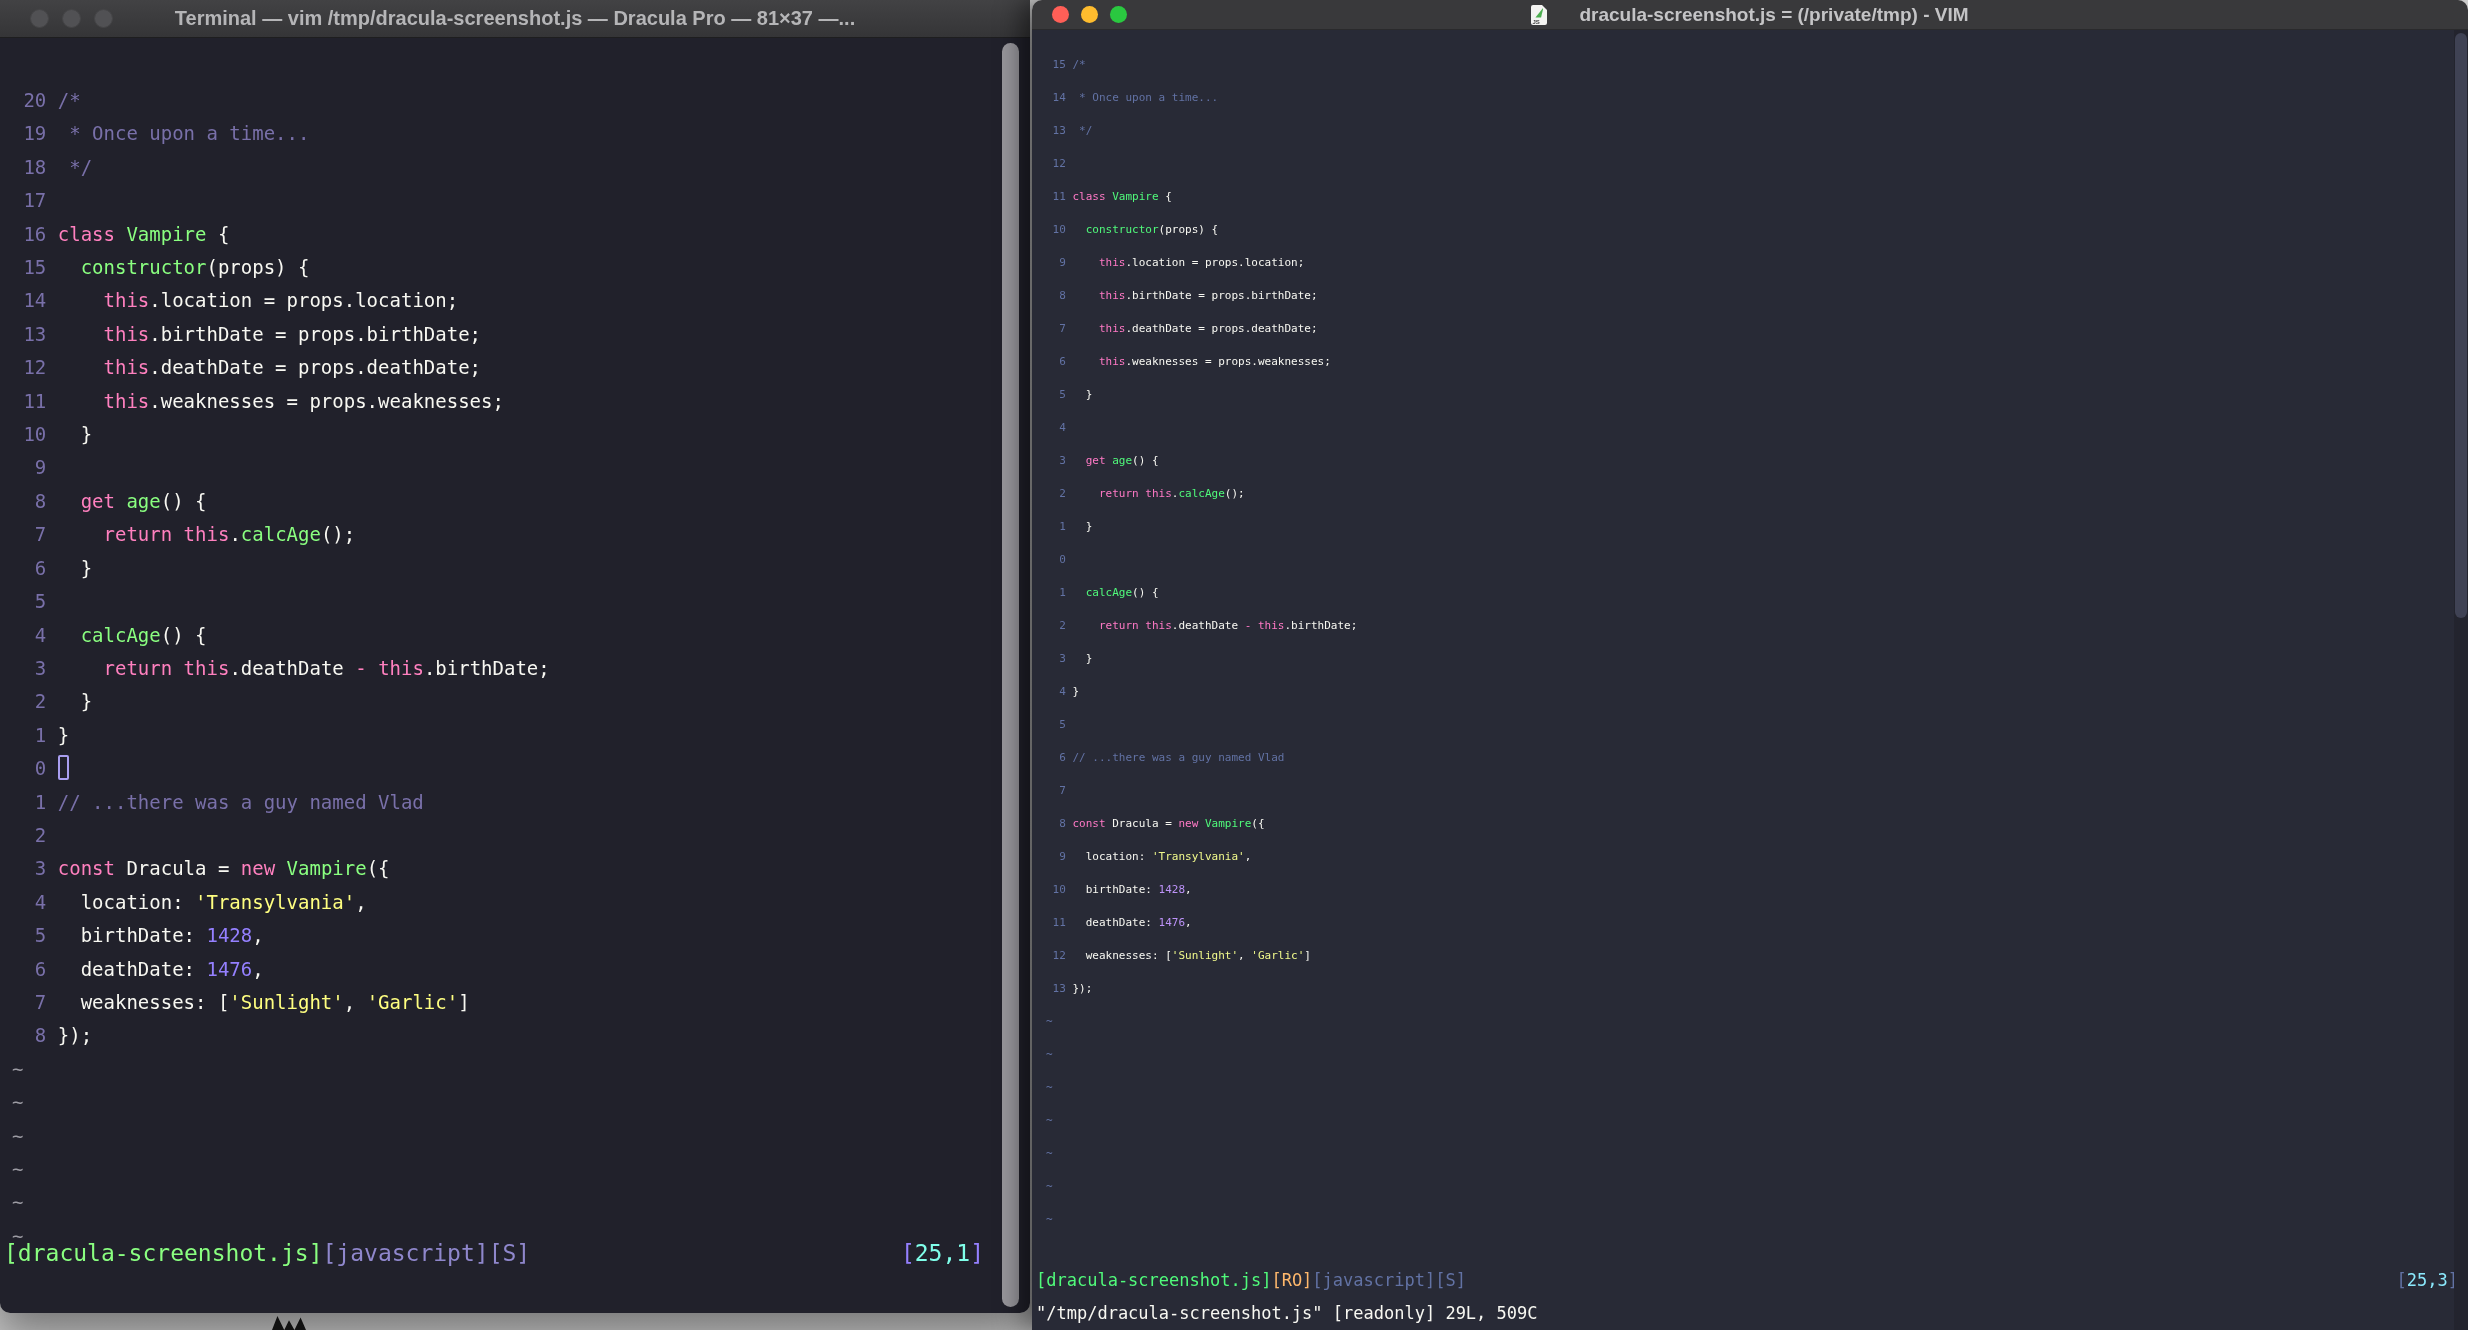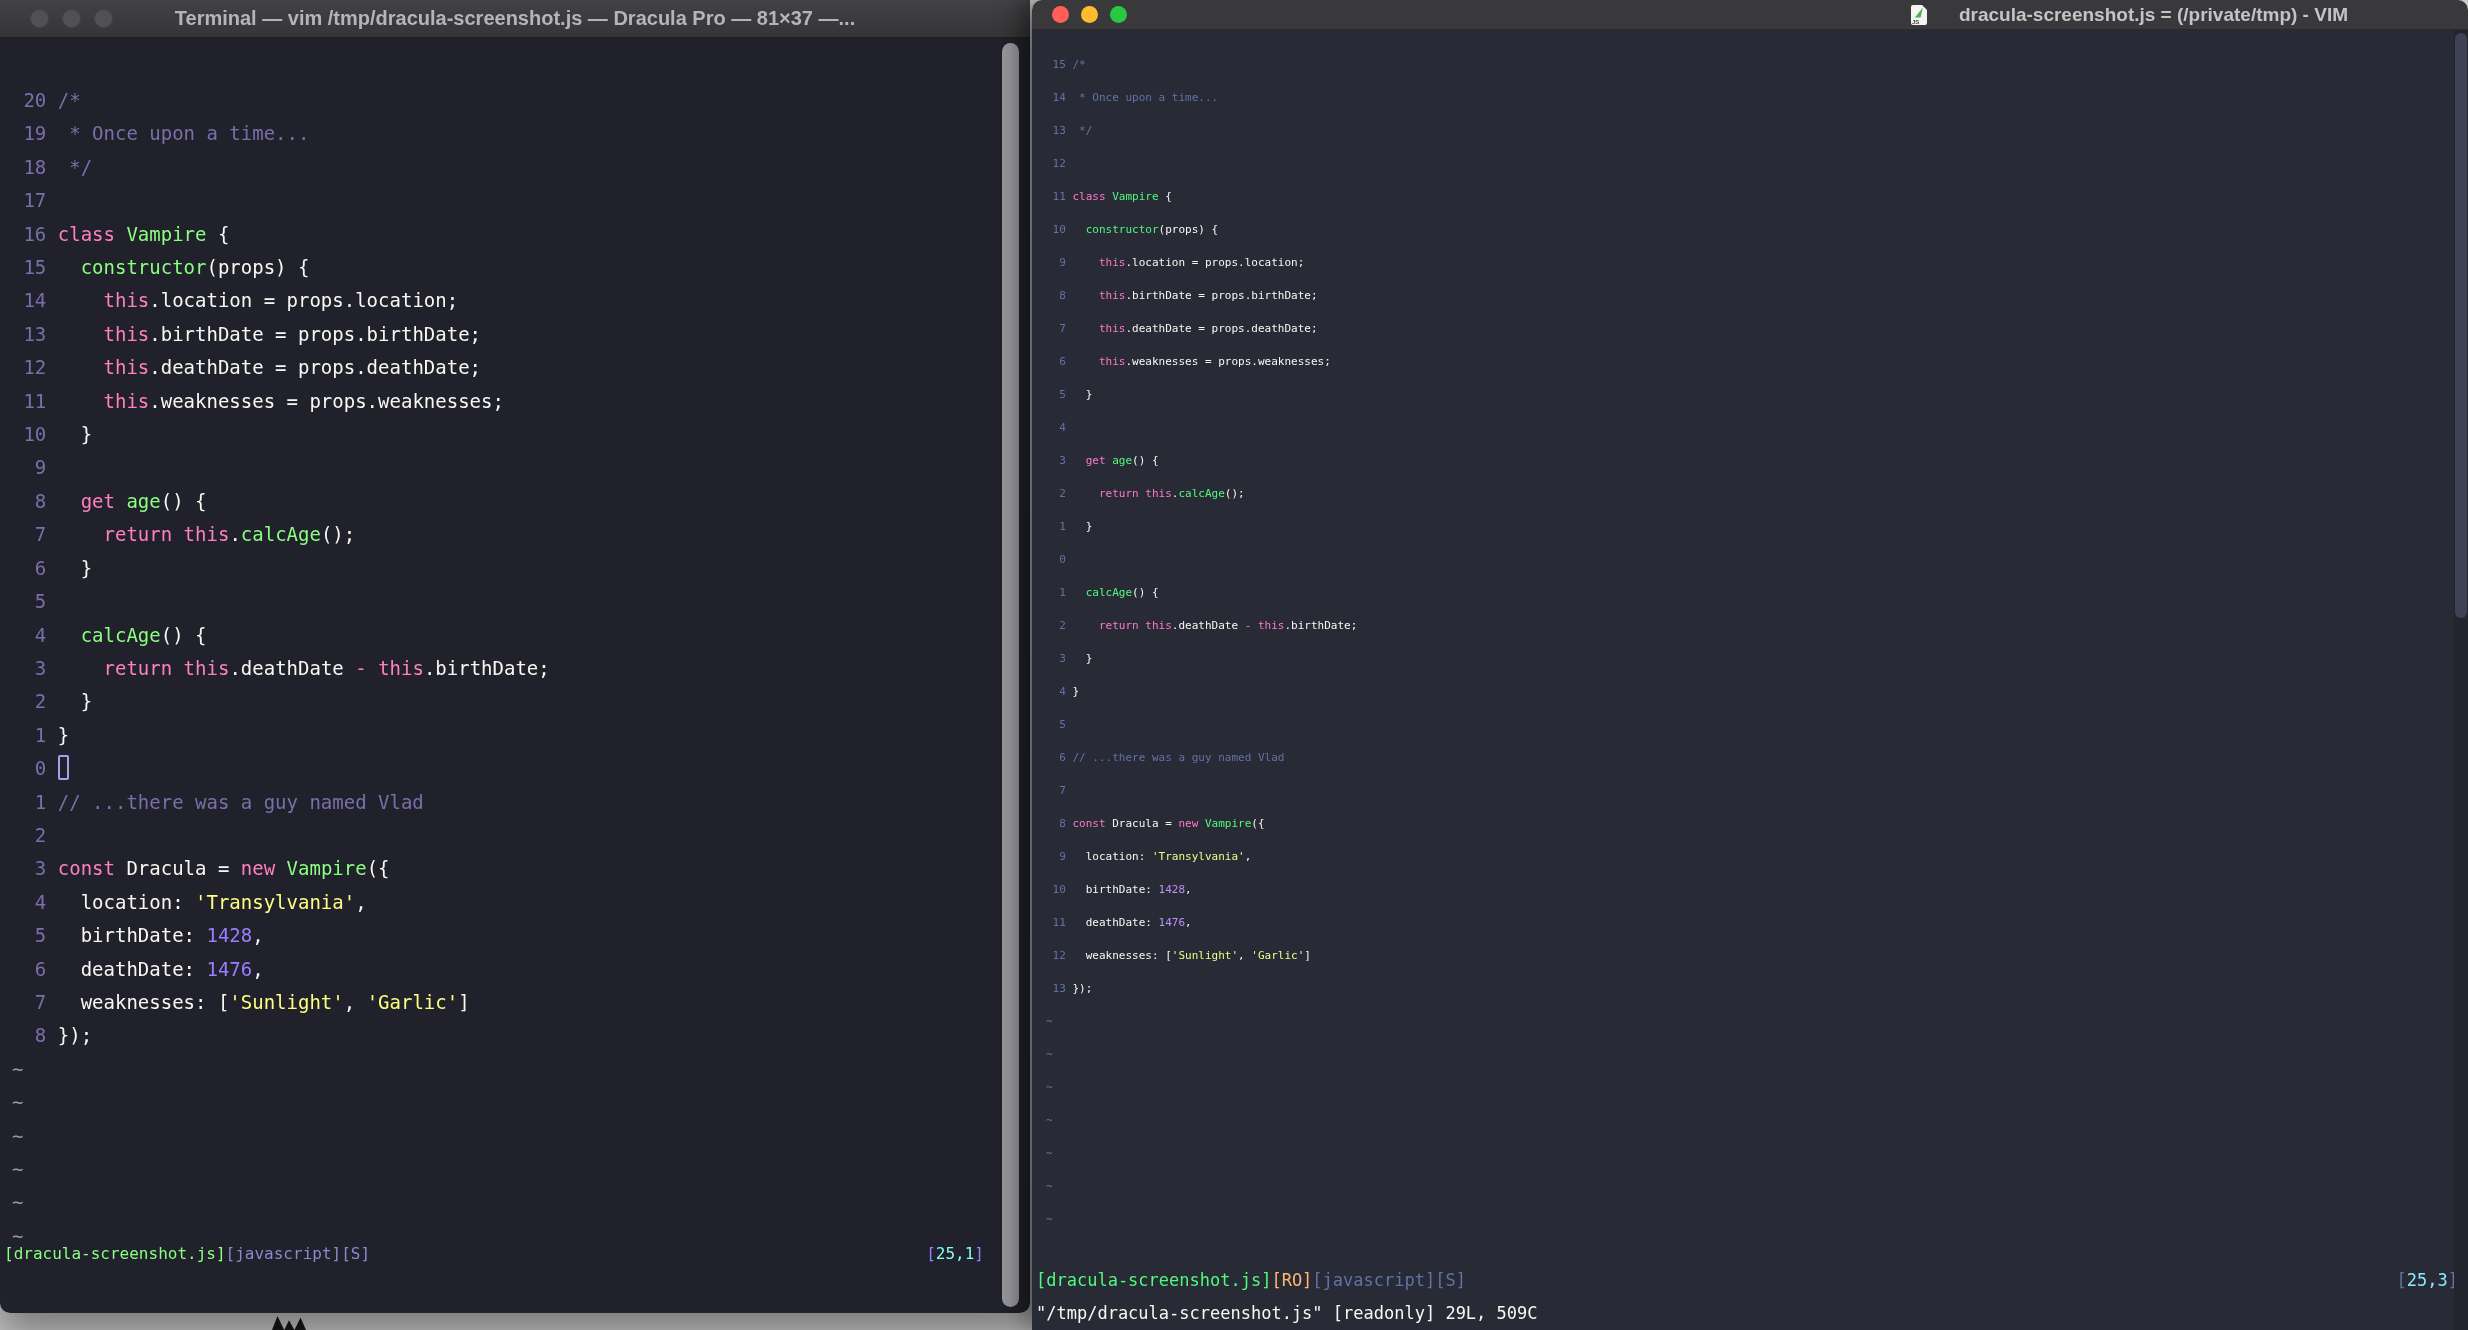--- a/index.html
+++ b/index.html
@@ -44,21 +44,21 @@
   }
   #right-titlebar {
     position:absolute; left:0; top:0; right:0; height:30px;
     background:#39393b; border-bottom:1px solid #2a2a2c;
   }
   #right-titlebar .lights { left:20px; gap:12px; }
   #right-titlebar .light { width:17px; height:17px; }
   .light.red { background:#ff5f57; }
   .light.yellow { background:#febc2e; }
   .light.green { background:#2ac840; }
-  #right-titlebar .titlebar-title { font-size:19px; color:#c4c4c6; gap:24px;justify-content:flex-end; }
+  #right-titlebar .titlebar-title { font-size:19px; color:#c4c4c6; gap:24px; }
   .js-icon { position:relative; width:16px; height:20px; background:#f4f4f2; border-radius:2px; margin-right:8px; flex:0 0 auto; }
   .js-icon .fold { position:absolute; right:0; top:0; width:0; height:0;
     border-left:5px solid transparent; border-top:5px solid #3a3a3c; }
   .js-icon .leaf { position:absolute; left:4px; top:3px; width:8px; height:10px;
     background:#4caf50; clip-path:polygon(0 100%, 100% 0, 70% 100%); }
   .js-icon .js-label { position:absolute; left:1px; bottom:0px; font-size:6px; font-weight:bold; color:#444; line-height:6px; }
   #right-content {
     position:absolute; left:0; top:30px; right:0; bottom:0;
     background:var(--bg);
   }
@@ -84,21 +84,21 @@
   .tilde-line { color:var(--tilde); }
   .cursor-hollow {
     display:inline-block; width:11px; height:25px;
     border:2.5px solid #a99ef0; border-radius:2px;
     vertical-align:middle; transform:translateY(-2px);
   }
   .vim-status {
     position:absolute; display:flex; justify-content:space-between;
     font-family:"DejaVu Sans Mono", monospace; white-space:pre;
   }
-  #left-status { left:4px; right:46px; top:1199px; font-size:16px; line-height:33px; }
+  #left-status { left:4px; right:46px; top:1199px; font-size:23px; line-height:33px; }
   #right-status { left:4px; right:10px; top:1234px; font-size:17px; line-height:33px; }
   #right-cmdline {
     position:absolute; left:4px; right:10px; top:1267px;
     font-family:"DejaVu Sans Mono", monospace; font-size:17px; line-height:33px;
     color:var(--fg); white-space:pre;
   }
 
   
   #left-scrollbar-thumb {
     position:absolute; right:11px; top:5px; bottom:6px; width:17px;

